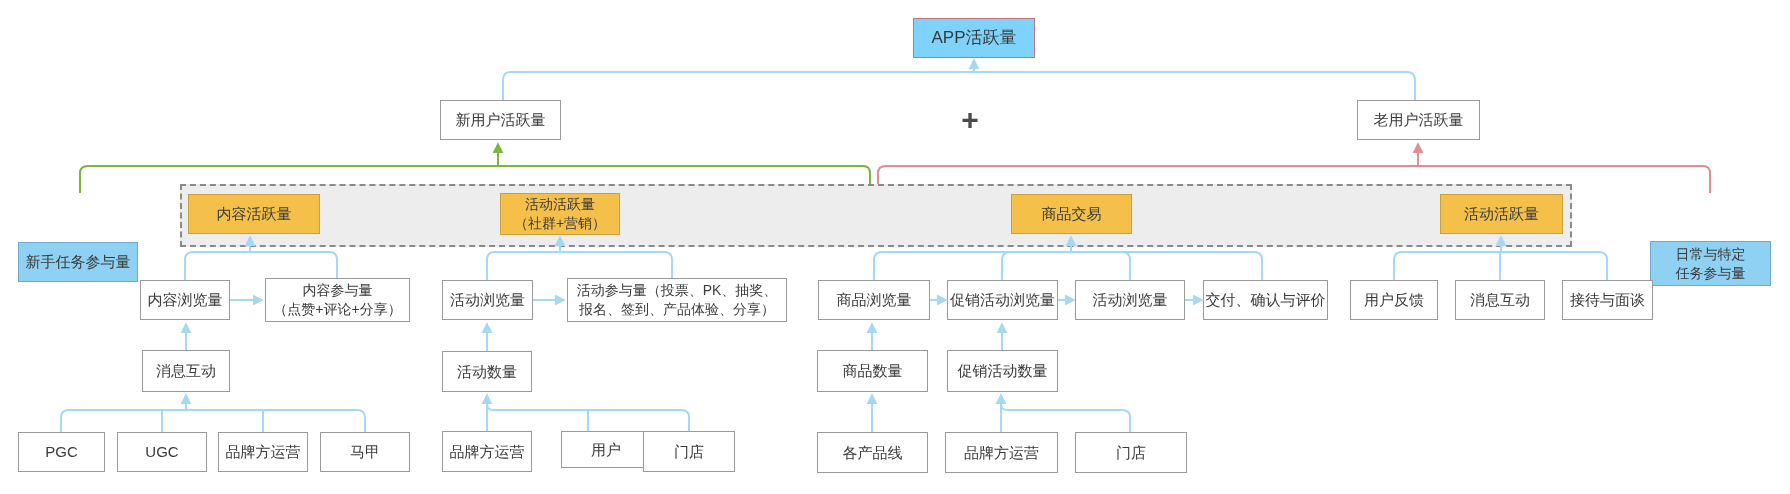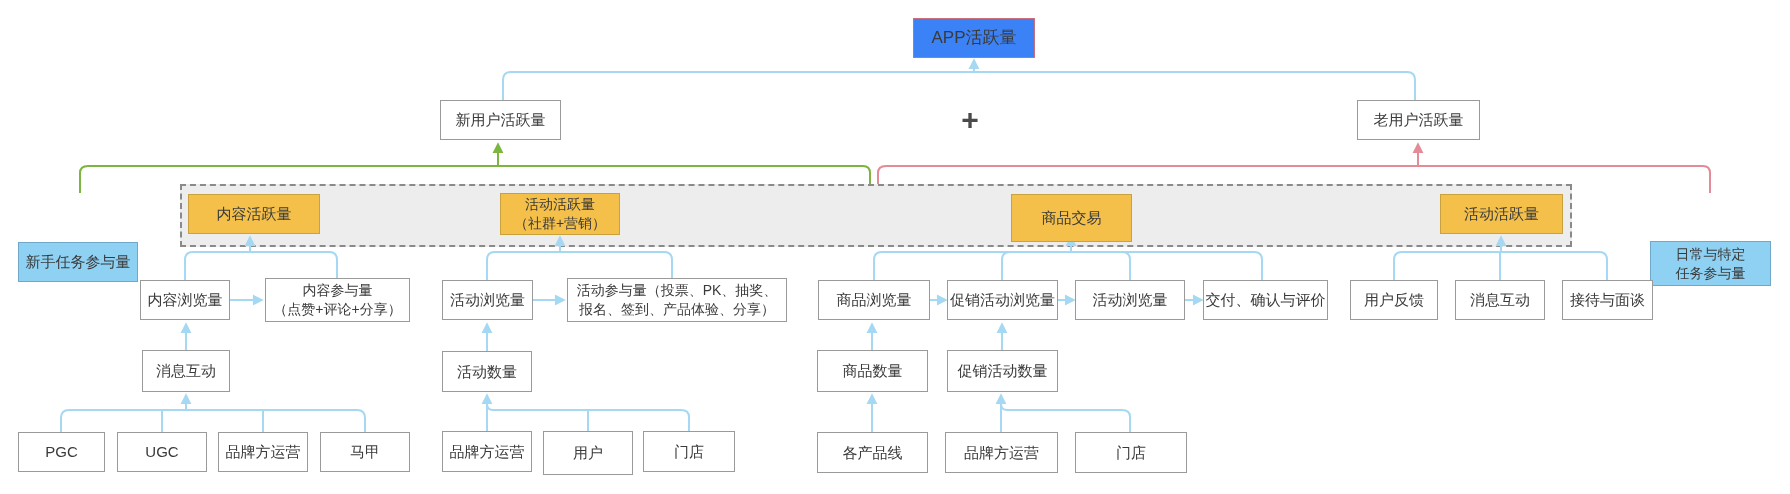--- a/index.html
+++ b/index.html
@@ -8,21 +8,21 @@
     font-family:"Liberation Sans","DejaVu Sans",sans-serif; overflow:hidden;
   }
   .node {
     position:absolute; box-sizing:border-box; z-index:3;
     display:flex; align-items:center; justify-content:center;
     text-align:center; white-space:pre-line;
     background:#ffffff; border:1px solid #9a9a9a;
     color:#3a3a3a; font-size:15px; line-height:1.3;
   }
   .node.small { font-size:14px; line-height:1.35; }
-  .node.root  { background:#3b82f6; border:1px solid #C9707B; font-size:17px; }
+  .node.root  { background:#7dd3fc; border:1px solid #C9707B; font-size:17px; }
   .node.key   { background:#F4C04A; border:1px solid #C9A13E; }
   .node.side  { background:#8FD1F3; border:1px solid #6FA8C9;margin-top:48px; }
   .group-box {
     position:absolute; box-sizing:border-box; z-index:1;
     background:#EDEDED; border:2px dashed #8A8A8A;
   }
   svg.edges { position:absolute; left:0; top:0; z-index:2; }
   .plus {
     position:absolute; z-index:3; font-size:30px; font-weight:bold;
     color:#4A4A4A; display:flex; align-items:center; justify-content:center;
@@ -113,21 +113,21 @@
   <div class="node root" style="left:913px;top:18px;width:122px;height:40px">APP活跃量</div>
 
   <div class="node" style="left:440px;top:100px;width:121px;height:40px">新用户活跃量</div>
   <div class="plus" style="left:952px;top:102px;width:36px;height:36px">+</div>
   <div class="node" style="left:1357px;top:100px;width:123px;height:40px">老用户活跃量</div>
 
   <div class="node side" style="left:18px;top:194px;width:120px;height:40px">新手任务参与量</div>
   <div class="node key" style="left:188px;top:194px;width:132px;height:40px">内容活跃量</div>
   <div class="node key small" style="left:500px;top:193px;width:120px;height:42px">活动活跃量
 （社群+营销）</div>
-  <div class="node key" style="left:1011px;top:194px;width:121px;height:48px">商品交易</div>
+  <div class="node key" style="left:1011px;top:194px;width:121px;height:40px">商品交易</div>
   <div class="node key" style="left:1440px;top:194px;width:123px;height:40px">活动活跃量</div>
   <div class="node side small" style="left:1650px;top:193px;width:121px;height:45px">日常与特定
 任务参与量</div>
 
   <div class="node" style="left:140px;top:280px;width:90px;height:40px">内容浏览量</div>
   <div class="node small" style="left:265px;top:278px;width:145px;height:44px">内容参与量
 （点赞+评论+分享）</div>
   <div class="node" style="left:442px;top:280px;width:91px;height:40px">活动浏览量</div>
   <div class="node small" style="left:567px;top:278px;width:220px;height:44px">活动参与量（投票、PK、抽奖、
 报名、签到、产品体验、分享）</div>
@@ -142,19 +142,19 @@
   <div class="node" style="left:142px;top:350px;width:88px;height:42px">消息互动</div>
   <div class="node" style="left:442px;top:351px;width:90px;height:41px">活动数量</div>
   <div class="node" style="left:817px;top:350px;width:111px;height:42px">商品数量</div>
   <div class="node" style="left:947px;top:350px;width:111px;height:42px">促销活动数量</div>
 
   <div class="node" style="left:18px;top:432px;width:87px;height:40px">PGC</div>
   <div class="node" style="left:117px;top:432px;width:90px;height:40px">UGC</div>
   <div class="node" style="left:218px;top:432px;width:90px;height:40px">品牌方运营</div>
   <div class="node" style="left:320px;top:432px;width:90px;height:40px">马甲</div>
   <div class="node" style="left:442px;top:431px;width:90px;height:41px">品牌方运营</div>
-  <div class="node" style="left:543px;top:431px;width:90px;height:44px">用户</div>
+  <div class="node" style="left:561px;top:431px;width:90px;height:37px">用户</div>
   <div class="node" style="left:643px;top:431px;width:92px;height:41px">门店</div>
   <div class="node" style="left:817px;top:432px;width:111px;height:41px">各产品线</div>
   <div class="node" style="left:945px;top:432px;width:113px;height:41px">品牌方运营</div>
   <div class="node" style="left:1075px;top:432px;width:112px;height:41px">门店</div>
 
 </div>
 
 </body></html>

